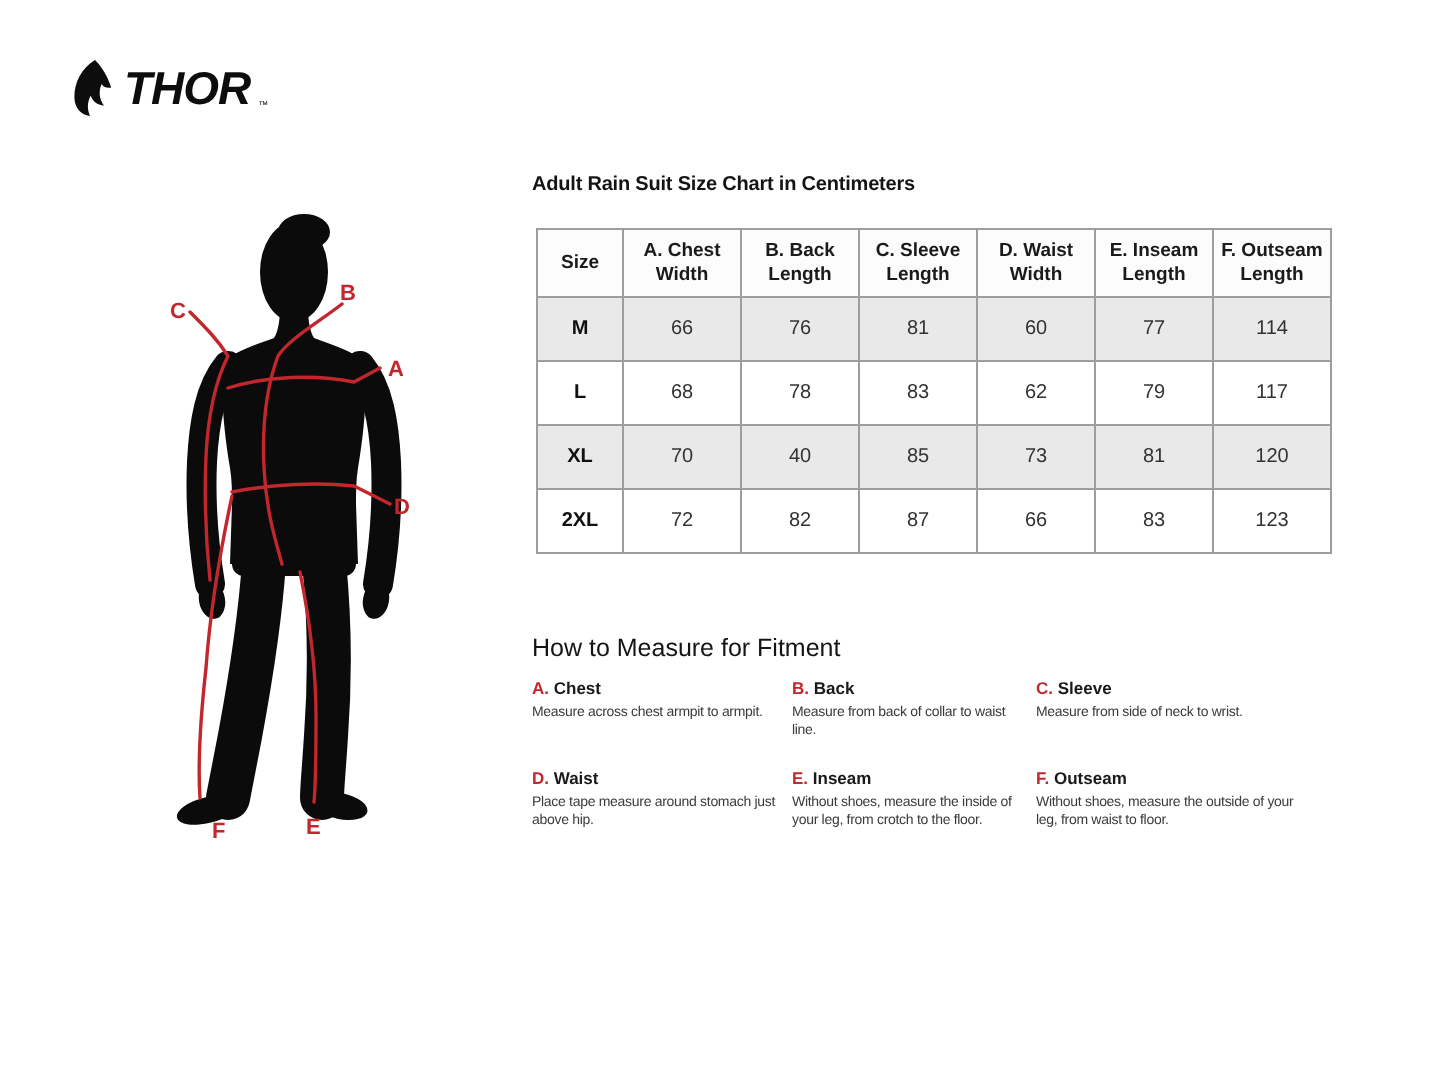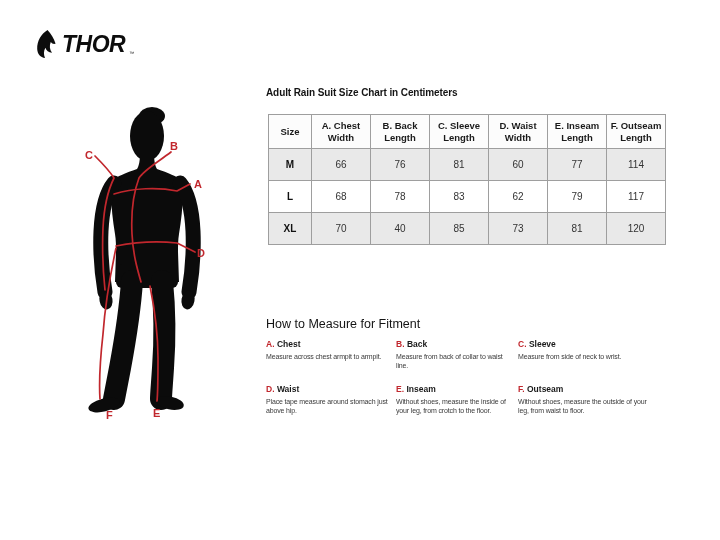--- a/index.html
+++ b/index.html
@@ -146,20 +146,29 @@
       </tr>
       <tr class="striped">
         <td class="size-cell">XL</td>
         <td>70</td>
         <td>40</td>
         <td>85</td>
         <td>73</td>
         <td>81</td>
         <td>120</td>
       </tr>
+      <tr>
+        <td class="size-cell">2XL</td>
+        <td>72</td>
+        <td>82</td>
+        <td>87</td>
+        <td>66</td>
+        <td>83</td>
+        <td>123</td>
+      </tr>
     </tbody>
   </table>
 
   <div class="measure-heading">How to Measure for Fitment</div>
   <div class="measure-grid">
     <div class="m-item">
       <div class="m-label"><span class="m-prefix">A.</span> <span>Chest</span></div>
       <p class="m-desc">Measure across chest armpit to armpit.</p>
     </div>
     <div class="m-item">

